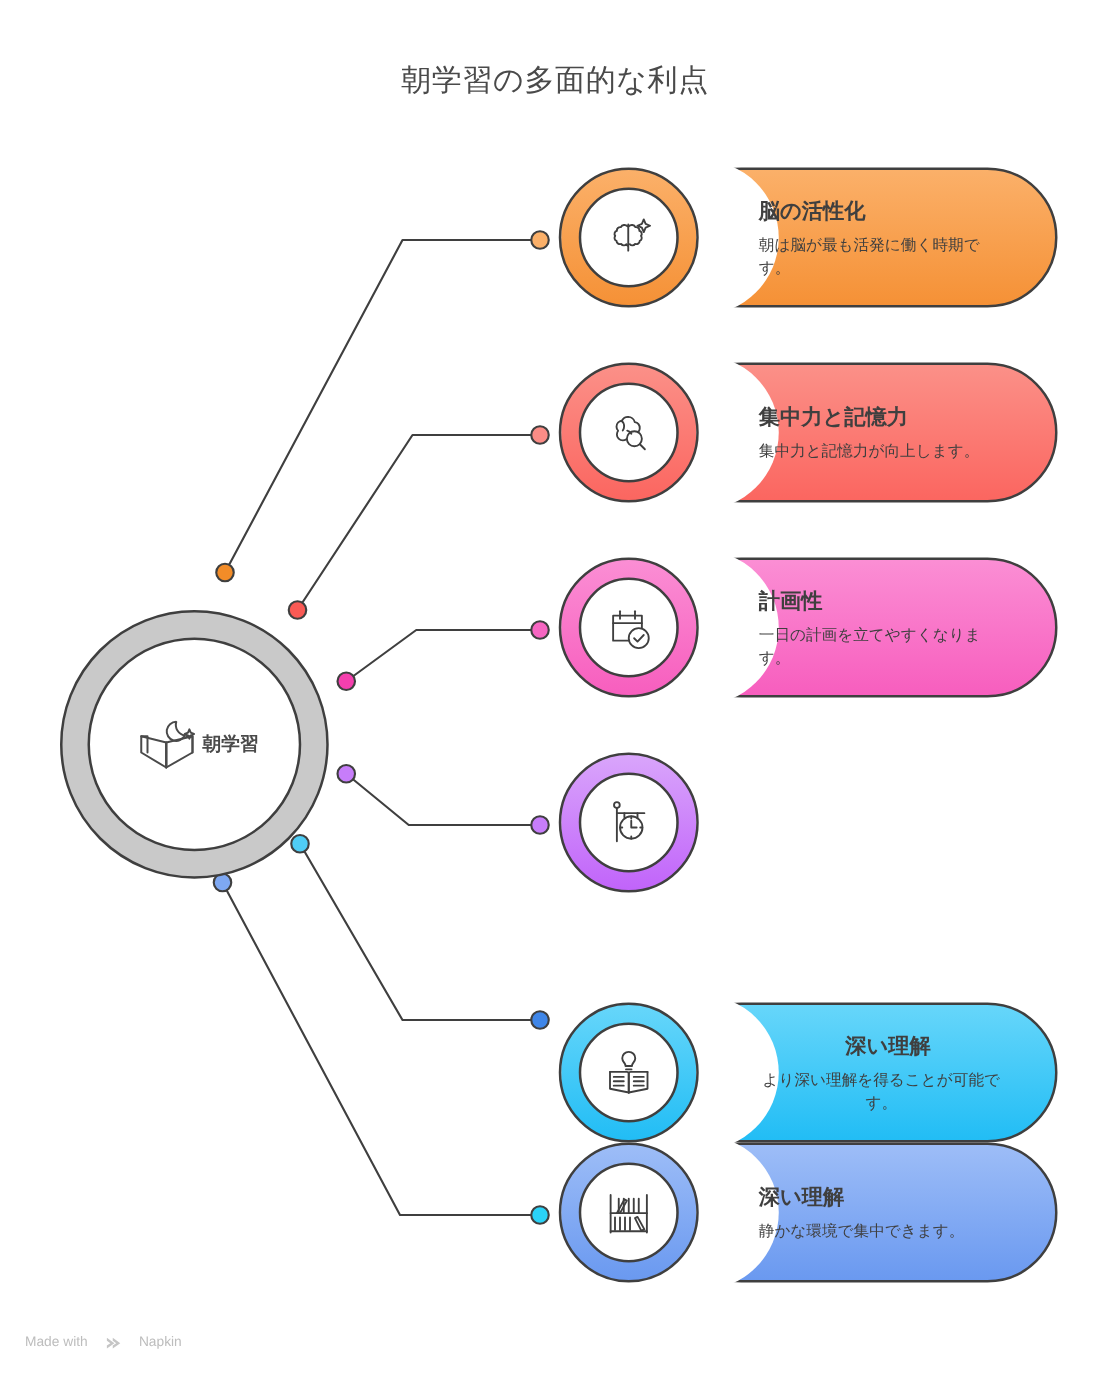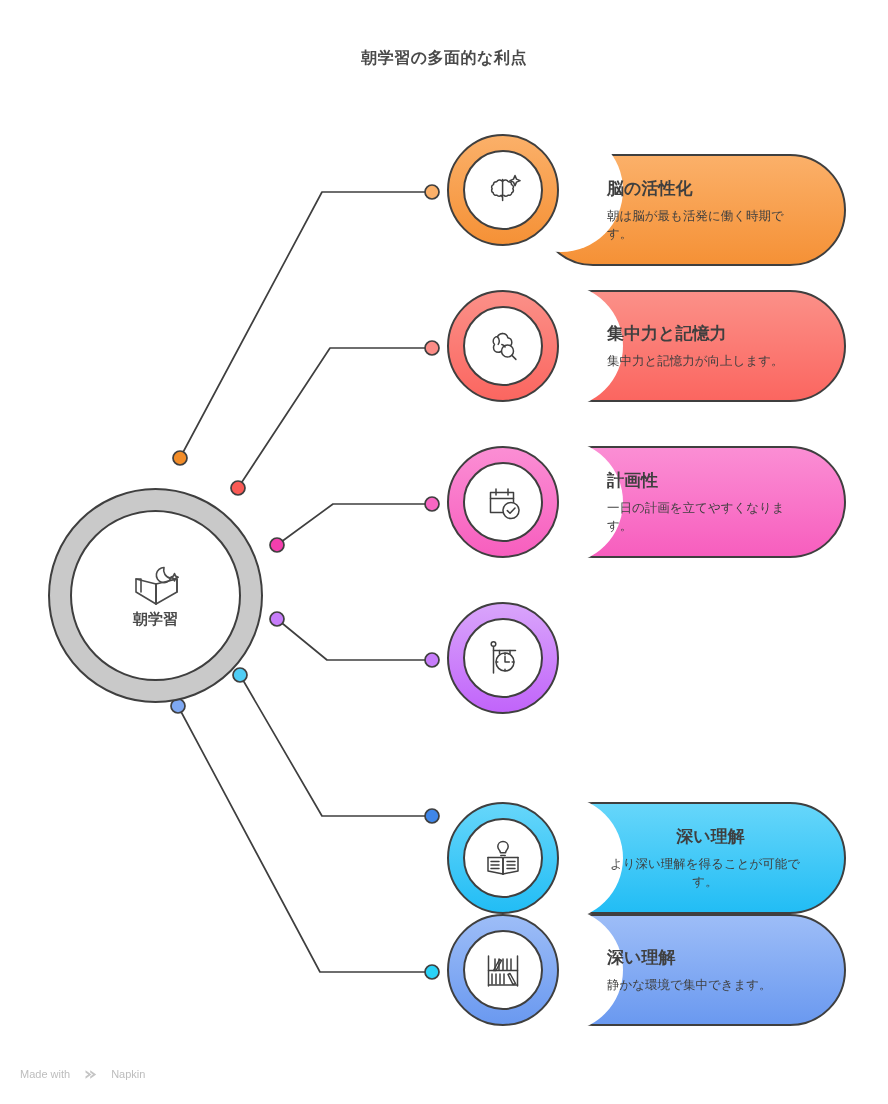--- a/index.html
+++ b/index.html
@@ -8,41 +8,41 @@
     background: #ffffff;
     font-family: "Liberation Sans", "DejaVu Sans", sans-serif;
     overflow: hidden;
   }
   #stage { position: relative; width: 888px; height: 1104px; }
 
   
   .title {
     position: absolute; left: 0; top: 48px; width: 888px;
     text-align: center;
-    font-size: 16px; font-weight: bold; color: #4a4a4a;
+    font-size: 24px; font-weight: normal; color: #4a4a4a;
     letter-spacing: 0.5px;
   }
 
   
   #wires { position: absolute; left: 0; top: 0; width: 888px; height: 1104px; }
 
   
   .hub { position: absolute; left: 48px; top: 488px; width: 215px; height: 215px; }
   .hub-ring {
     position: absolute; inset: 0;
     border-radius: 50%;
     background: #c9c9c9;
     border: 2.5px solid #3f3f3f;
   }
   .hub-inner {
     position: absolute; left: 22px; top: 22px; right: 22px; bottom: 22px;
     border-radius: 50%;
     background: #ffffff;
     border: 2.5px solid #3f3f3f;
-    display: flex; flex-direction: column;
+    display: flex; flex-direction: row;
     align-items: center; justify-content: center;
     gap: 0;
   }
   .hub-icon { width: 58px; height: 48px; }
   .hub-label { font-size: 15px; font-weight: bold; color: #4a4a4a; }
 
   
   .branch { position: absolute; left: 0; width: 888px; height: 112px; }
   .card {
     position: absolute; left: 537px; top: 0;
@@ -133,21 +133,21 @@
         <path d="M9 17v13l20 12V22z"></path>
         <path d="M50 17v13L29 42V22z"></path>
         <path d="M29 22v20"></path>
       </svg>
       <div class="hub-label">朝学習</div>
     </div>
   </div>
 
   <div id="branches">
       <div class="branch" style="top: 134px;">
-    <div class="card" style="background:linear-gradient(180deg, #fbb069 0%, #f59136 100%);margin-top:20px;">
+    <div class="card" style="background:linear-gradient(180deg, #fbb069 0%, #f59136 100%);">
       <div class="card-text">
         <div class="card-title">脳の活性化</div>
         <div class="card-desc">朝は脳が最も活発に働く時期です。</div>
       </div>
     </div>
     <div class="notch"></div>
     <div class="bubble" style="background:linear-gradient(180deg, #fbb069 0%, #f59136 100%);">
       <div class="bubble-inner">
         <svg viewBox="0 0 44 44">
     <g fill="none" stroke="#3f3f3f" stroke-width="1.5" stroke-linecap="round" stroke-linejoin="round">

